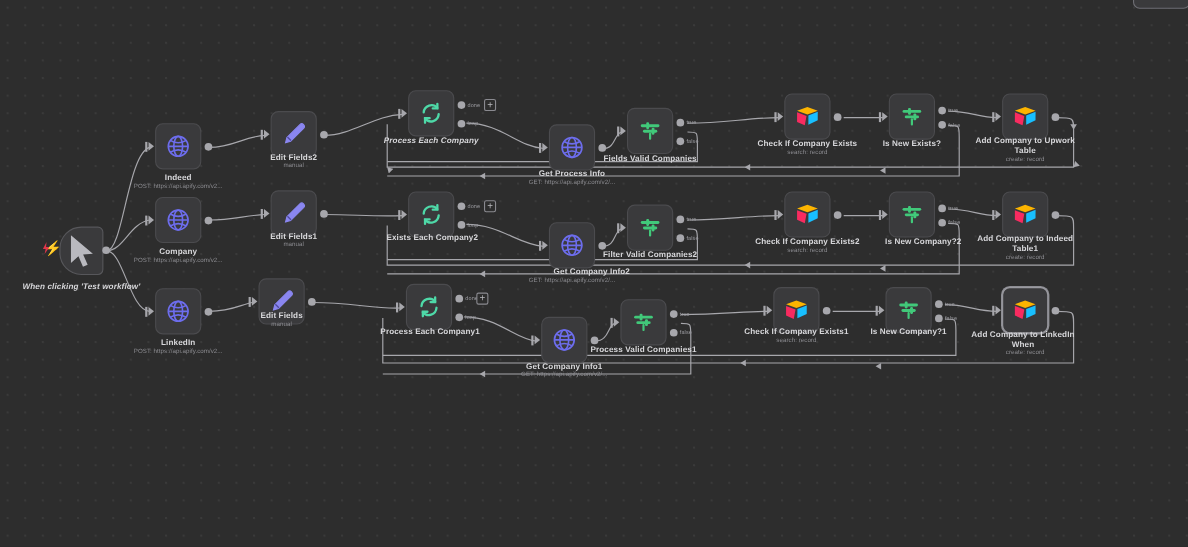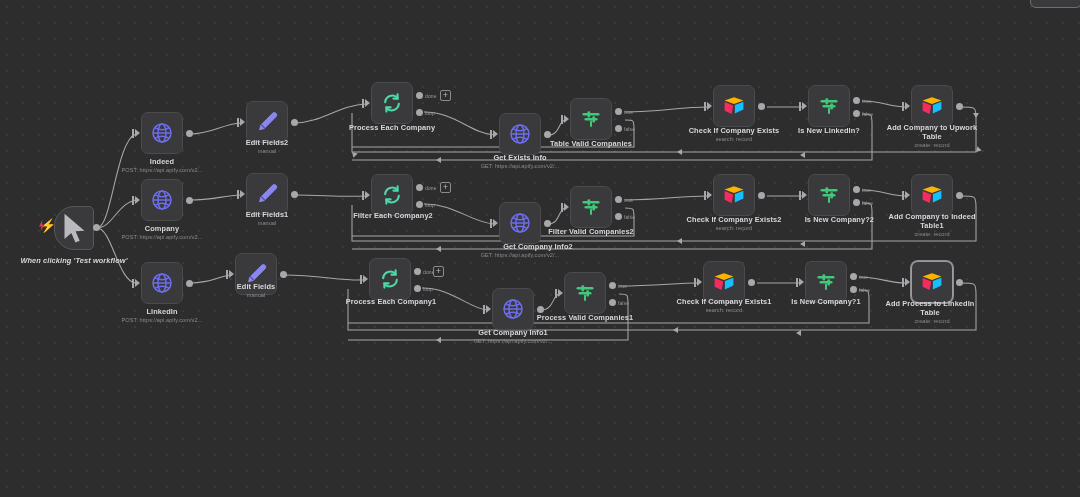--- a/index.html
+++ b/index.html
@@ -251,52 +251,52 @@
   <div class="sub" style="left:211px; top:292px; width:90px;">manual</div>
 
   <div class="node" style="left:371px; top:82px;">
     <svg class="glyph" viewBox="0 0 24 24" fill="none" stroke="#4ed9a8" stroke-width="2.1" stroke-linecap="round">
       <path d="M5.2 11.2 A7 7 0 0 1 17.6 7.2"></path>
       <path d="M18.8 12.8 A7 7 0 0 1 6.4 16.8"></path>
       <path d="M17.6 3.4 L17.6 7.6 L13.4 7.6"></path>
       <path d="M6.4 20.6 L6.4 16.4 L10.6 16.4"></path>
     </svg>
   </div>
-  <div class="lbl" style="left:337px; top:123px; width:110px;">Process Each Company</div>
+  <div class="lbl" style="left:337px; top:123px; width:110px;font-style:italic;">Process Each Company</div>
 
   <div class="node" style="left:371px; top:174px;">
     <svg class="glyph" viewBox="0 0 24 24" fill="none" stroke="#4ed9a8" stroke-width="2.1" stroke-linecap="round">
       <path d="M5.2 11.2 A7 7 0 0 1 17.6 7.2"></path>
       <path d="M18.8 12.8 A7 7 0 0 1 6.4 16.8"></path>
       <path d="M17.6 3.4 L17.6 7.6 L13.4 7.6"></path>
       <path d="M6.4 20.6 L6.4 16.4 L10.6 16.4"></path>
     </svg>
   </div>
-  <div class="lbl" style="left:334px; top:211px; width:118px;">Filter Each Company2</div>
+  <div class="lbl" style="left:334px; top:211px; width:118px;">Exists Each Company2</div>
 
   <div class="node" style="left:369px; top:258px;">
     <svg class="glyph" viewBox="0 0 24 24" fill="none" stroke="#4ed9a8" stroke-width="2.1" stroke-linecap="round">
       <path d="M5.2 11.2 A7 7 0 0 1 17.6 7.2"></path>
       <path d="M18.8 12.8 A7 7 0 0 1 6.4 16.8"></path>
       <path d="M17.6 3.4 L17.6 7.6 L13.4 7.6"></path>
       <path d="M6.4 20.6 L6.4 16.4 L10.6 16.4"></path>
     </svg>
   </div>
   <div class="lbl" style="left:332px; top:297px; width:118px;">Process Each Company1</div>
 
   <div class="node" style="left:499px; top:113px;">
     <svg class="glyph" viewBox="0 0 24 24" fill="none" stroke="#6d6ded" stroke-width="1.5">
       <circle cx="12" cy="12" r="9"></circle>
         <ellipse cx="12" cy="12" rx="4" ry="9"></ellipse>
       <line x1="3" y1="12" x2="21" y2="12"></line>
       <path d="M4.8 6.6 A14 14 0 0 0 19.2 6.6"></path>
       <path d="M4.8 17.4 A14 14 0 0 1 19.2 17.4"></path>
     </svg>
   </div>
-  <div class="lbl" style="left:470px; top:153px; width:100px;">Get Exists Info</div>
+  <div class="lbl" style="left:470px; top:153px; width:100px;">Get Process Info</div>
   <div class="sub" style="left:450px; top:163px; width:140px;">GET: https://api.apify.com/v2/...</div>
 
   <div class="node" style="left:499px; top:202px;">
     <svg class="glyph" viewBox="0 0 24 24" fill="none" stroke="#6d6ded" stroke-width="1.5">
       <circle cx="12" cy="12" r="9"></circle>
         <ellipse cx="12" cy="12" rx="4" ry="9"></ellipse>
       <line x1="3" y1="12" x2="21" y2="12"></line>
       <path d="M4.8 6.6 A14 14 0 0 0 19.2 6.6"></path>
       <path d="M4.8 17.4 A14 14 0 0 1 19.2 17.4"></path>
     </svg>
@@ -318,21 +318,21 @@
 
   <div class="node" style="left:570px; top:98px;">
     <svg class="glyph" viewBox="0 0 24 24">
       <rect x="3.5" y="6" width="17" height="2.6" rx="1.3" fill="#41c97a"></rect>
       <rect x="5.5" y="11" width="13" height="2.6" rx="1.3" fill="#41c97a"></rect>
       <rect x="8.5" y="4.2" width="2.6" height="6.2" rx="1" fill="#41c97a"></rect>
       <rect x="13.4" y="9.2" width="2.6" height="6.2" rx="1" fill="#41c97a"></rect>
       <rect x="11" y="13.6" width="2" height="6.4" rx=".9" fill="#41c97a"></rect>
     </svg>
   </div>
-  <div class="lbl" style="left:541px; top:139px; width:100px;">Table Valid Companies</div>
+  <div class="lbl" style="left:541px; top:139px; width:100px;">Fields Valid Companies</div>
 
   <div class="node" style="left:570px; top:186px;">
     <svg class="glyph" viewBox="0 0 24 24">
       <rect x="3.5" y="6" width="17" height="2.6" rx="1.3" fill="#41c97a"></rect>
       <rect x="5.5" y="11" width="13" height="2.6" rx="1.3" fill="#41c97a"></rect>
       <rect x="8.5" y="4.2" width="2.6" height="6.2" rx="1" fill="#41c97a"></rect>
       <rect x="13.4" y="9.2" width="2.6" height="6.2" rx="1" fill="#41c97a"></rect>
       <rect x="11" y="13.6" width="2" height="6.4" rx=".9" fill="#41c97a"></rect>
     </svg>
   </div>
@@ -381,21 +381,21 @@
 
   <div class="node" style="left:808px; top:85px;">
     <svg class="glyph" viewBox="0 0 24 24">
       <rect x="3.5" y="6" width="17" height="2.6" rx="1.3" fill="#41c97a"></rect>
       <rect x="5.5" y="11" width="13" height="2.6" rx="1.3" fill="#41c97a"></rect>
       <rect x="8.5" y="4.2" width="2.6" height="6.2" rx="1" fill="#41c97a"></rect>
       <rect x="13.4" y="9.2" width="2.6" height="6.2" rx="1" fill="#41c97a"></rect>
       <rect x="11" y="13.6" width="2" height="6.4" rx=".9" fill="#41c97a"></rect>
     </svg>
   </div>
-  <div class="lbl" style="left:784px; top:126px; width:90px;">Is New LinkedIn?</div>
+  <div class="lbl" style="left:784px; top:126px; width:90px;">Is New Exists?</div>
 
   <div class="node" style="left:808px; top:174px;">
     <svg class="glyph" viewBox="0 0 24 24">
       <rect x="3.5" y="6" width="17" height="2.6" rx="1.3" fill="#41c97a"></rect>
       <rect x="5.5" y="11" width="13" height="2.6" rx="1.3" fill="#41c97a"></rect>
       <rect x="8.5" y="4.2" width="2.6" height="6.2" rx="1" fill="#41c97a"></rect>
       <rect x="13.4" y="9.2" width="2.6" height="6.2" rx="1" fill="#41c97a"></rect>
       <rect x="11" y="13.6" width="2" height="6.4" rx=".9" fill="#41c97a"></rect>
     </svg>
   </div>
@@ -432,21 +432,21 @@
   <div class="lbl" style="left:884px; top:212px; width:96px;">Add Company to Indeed Table1</div>
   <div class="sub" style="left:884px; top:231px; width:96px;">create: record</div>
 
   <div class="node sel" style="left:911px; top:261px;">
     <svg class="glyph" viewBox="0 0 24 24">
       <path d="M12 3.2 L21.4 6.6 L12 10 L2.6 6.6 Z" fill="#fcb400"></path>
       <path d="M12.9 11 L21.4 7.7 L21.4 15.4 L12.9 19.4 Z" fill="#18bfff"></path>
       <path d="M2.6 8.1 L11.2 11.4 L9.6 19.9 L2.6 16.8 Z" fill="#f82b60"></path>
     </svg>
   </div>
-  <div class="lbl" style="left:878px; top:299px; width:104px;">Add Process to LinkedIn Table</div>
+  <div class="lbl" style="left:878px; top:299px; width:104px;">Add Company to LinkedIn When</div>
   <div class="sub" style="left:884px; top:318px; width:96px;">create: record</div>
 
   <div class="dot" style="left:93px; top:224px;"></div>
 
   <div class="inbar" style="left:132px; top:129px;"></div>
   <div class="inarrow" style="left:135px; top:129px;"></div>
   <div class="dot" style="left:186px; top:130px;"></div>
 
   <div class="inbar" style="left:132px; top:196px;"></div>
   <div class="inarrow" style="left:135px; top:196px;"></div>

